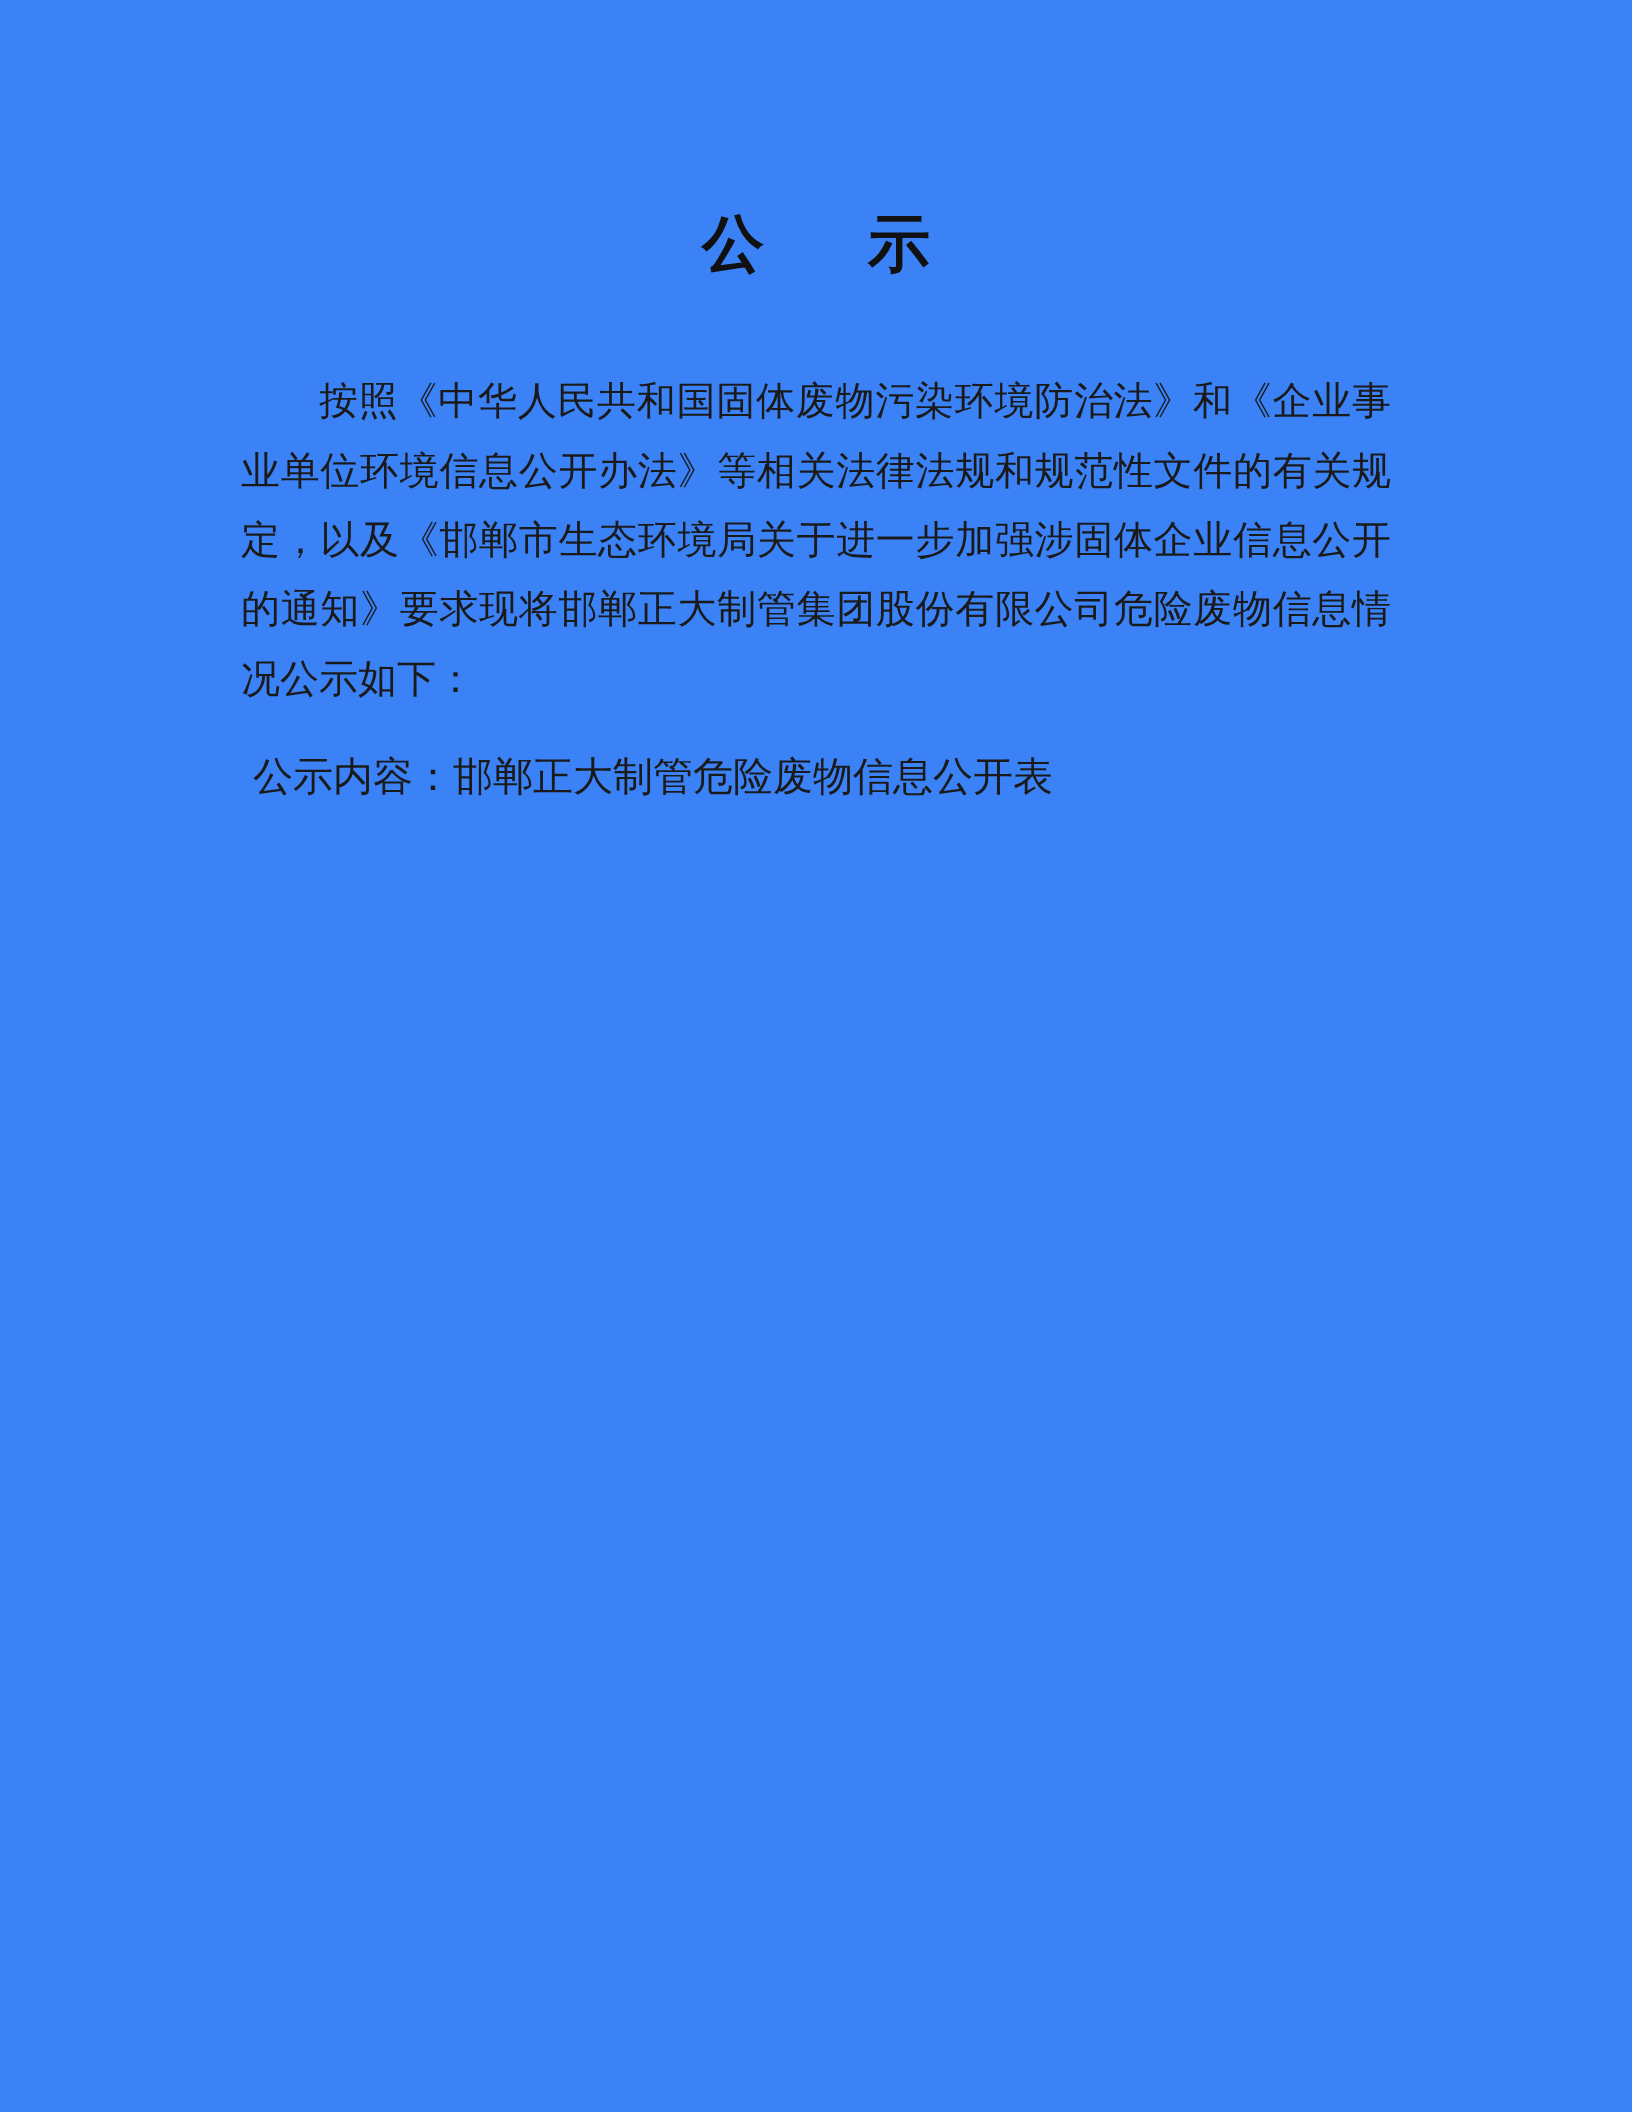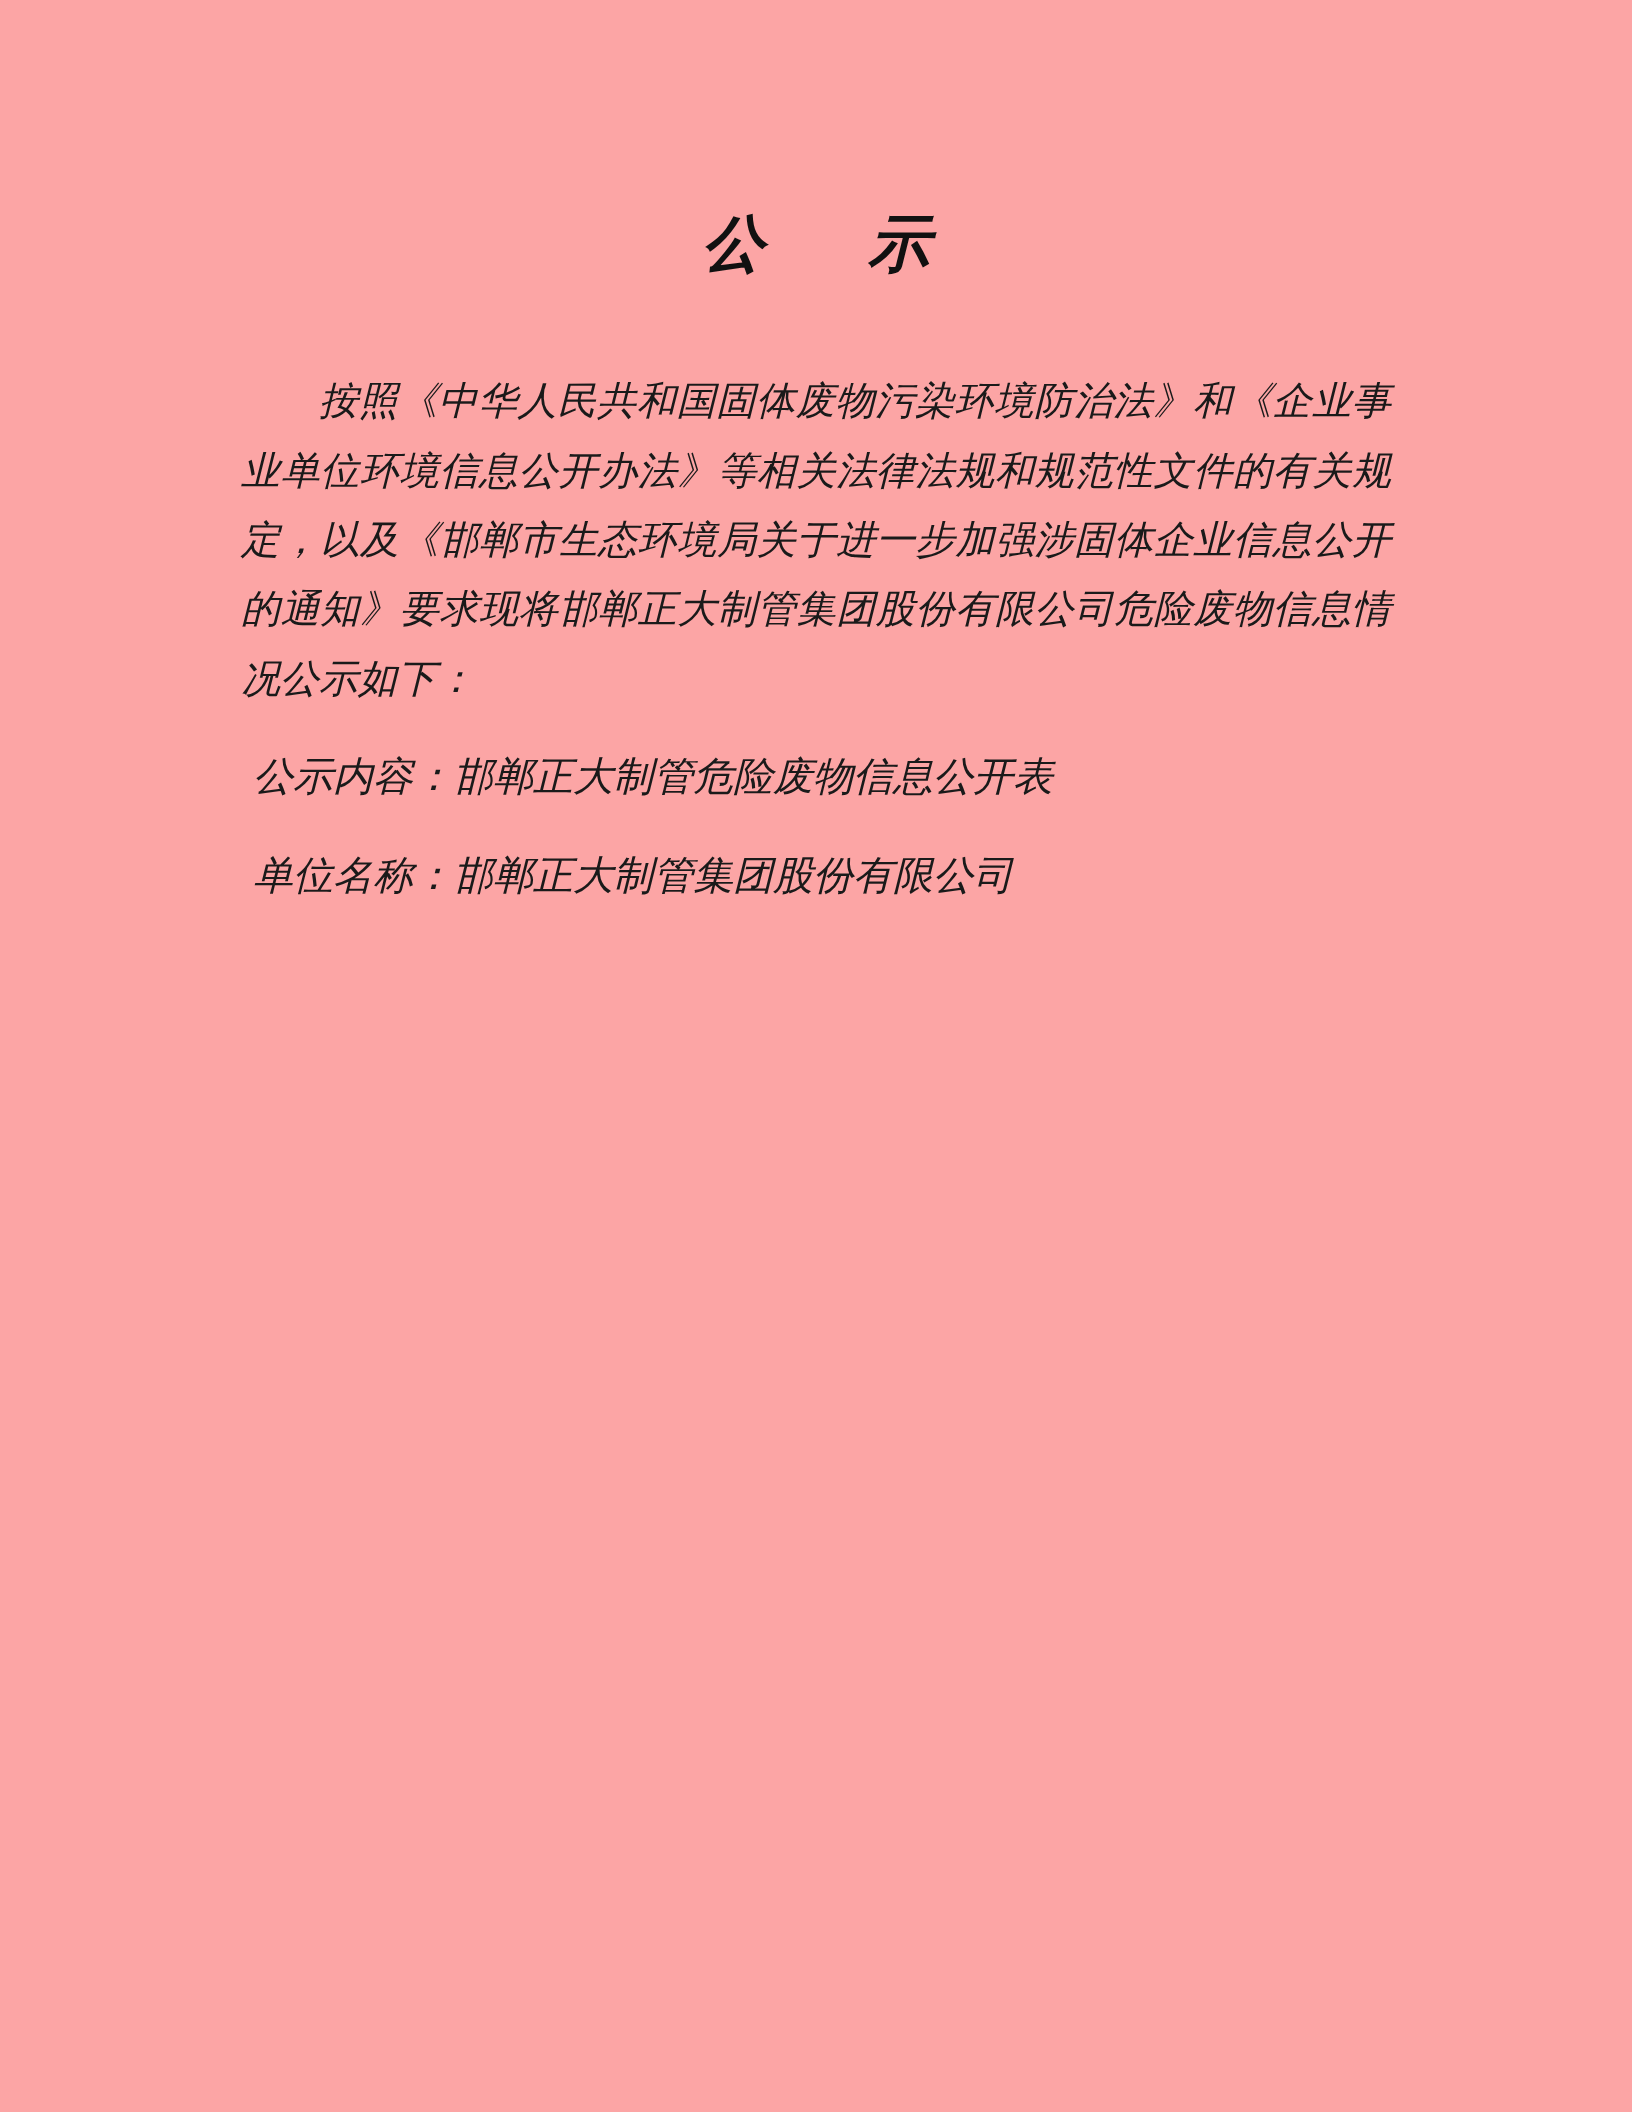--- a/index.html
+++ b/index.html
@@ -13,22 +13,21 @@
     font-family: "DejaVu Sans", "Liberation Sans", sans-serif;
     color: #1a1a1a;
     -webkit-font-smoothing: antialiased;
   }
   .page {
     position: relative;
     width: 1632px;
     height: 2112px;
     box-sizing: border-box;
     padding: 0;
-    background: #fca5a5;
-    font-style: italic;
+    background: #3b82f6;
   }
   .doc-title {
     text-align: center;
     font-size: 62px;
     font-weight: 700;
     letter-spacing: 0.34em;
     text-indent: 0.34em;
     margin: 0;
     padding-top: 210px;
     color: #111111;
@@ -67,17 +66,16 @@
 <div class="page">
 
   <h1 class="doc-title">公　示</h1>
 
   <div class="body-block">
 
     <p class="para indent">按照《中华人民共和国固体废物污染环境防治法》和《企业事业单位环境信息公开办法》等相关法律法规和规范性文件的有关规定，以及《邯郸市生态环境局关于进一步加强涉固体企业信息公开的通知》要求现将邯郸正大制管集团股份有限公司危险废物信息情况公示如下：</p>
 
     <p class="line">公示内容：邯郸正大制管危险废物信息公开表</p>
 
-    <p class="line">单位名称：邯郸正大制管集团股份有限公司</p>
 
 
   </div>
 </div>
 
 </body></html>

